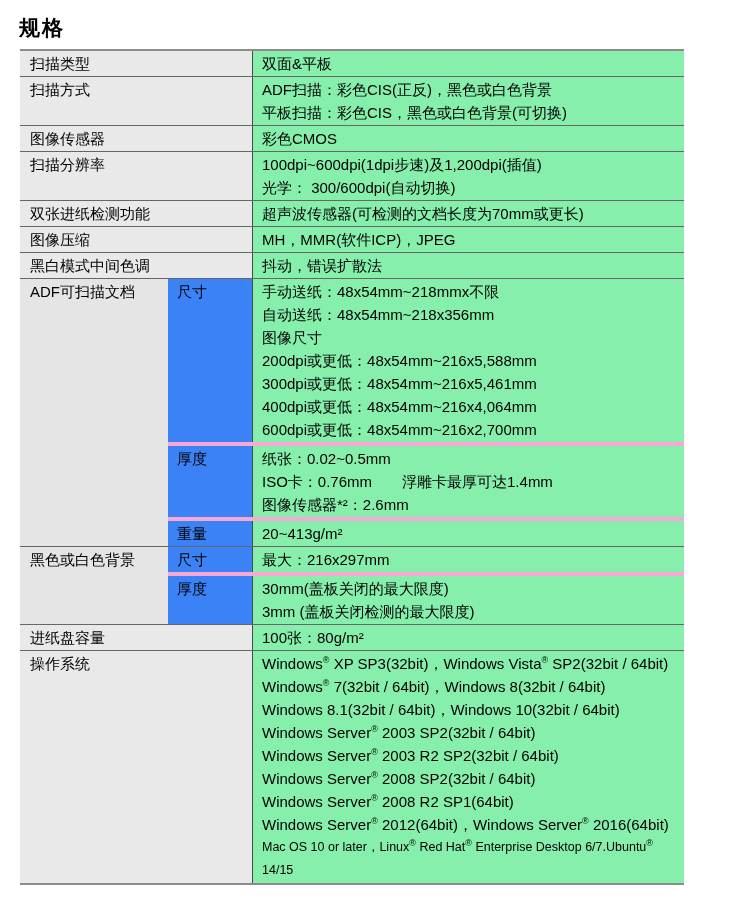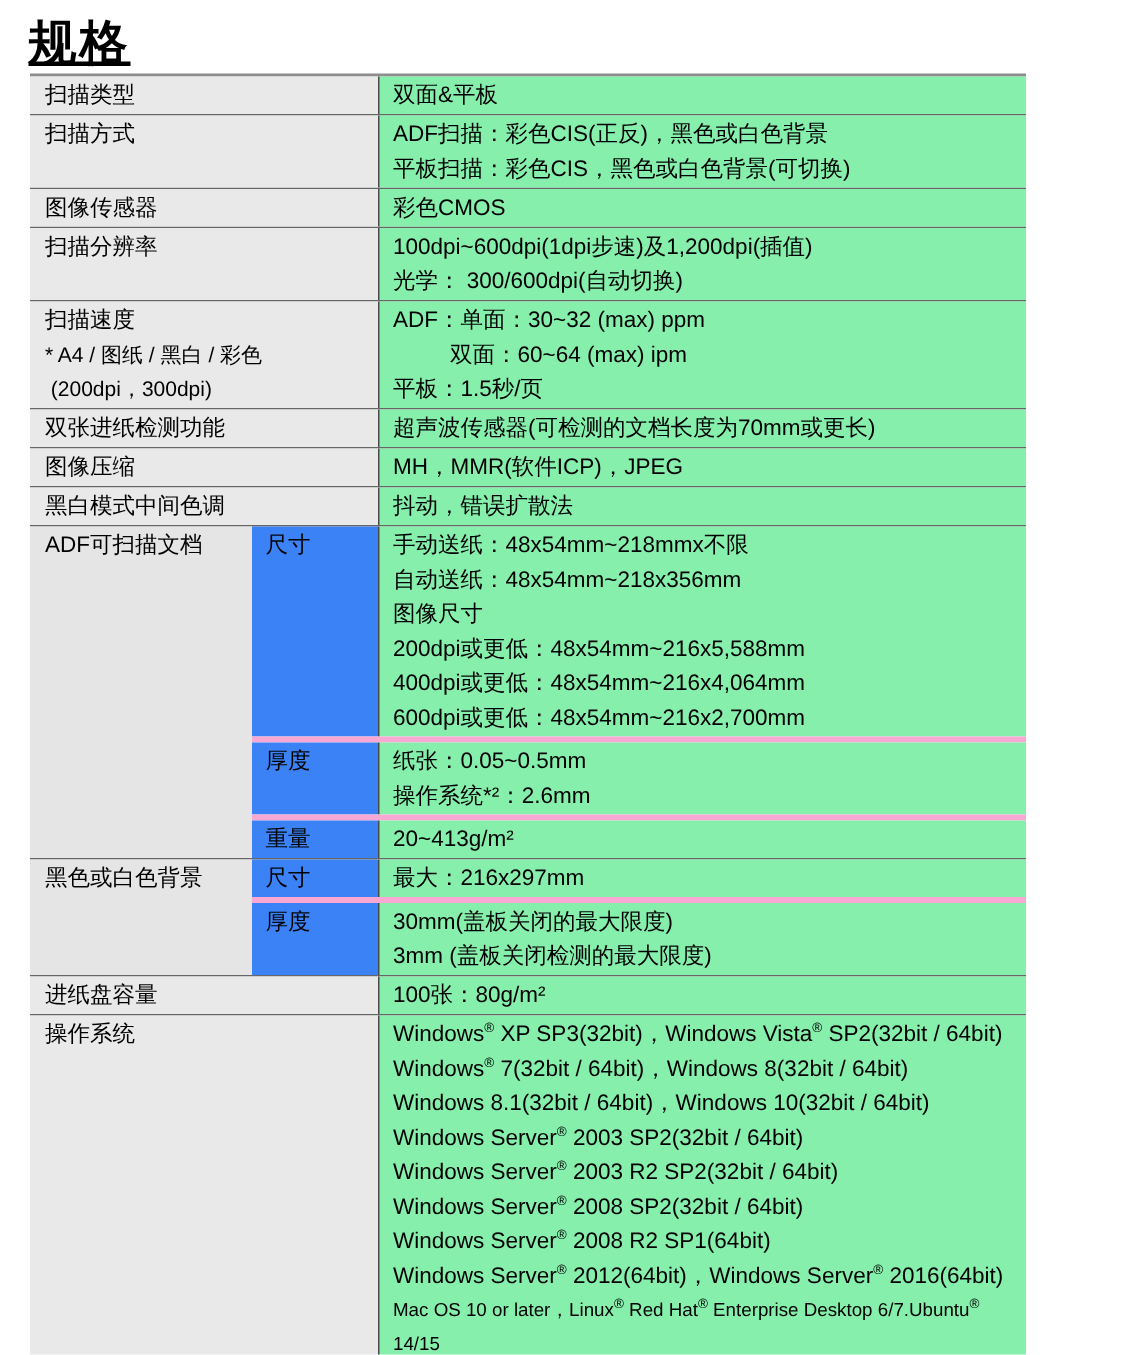--- a/index.html
+++ b/index.html
@@ -6,25 +6,24 @@
   html, body {
     margin: 0; padding: 0;
     width: 750px; height: 903px;
     background: #ffffff;
     font-family: "Liberation Sans", "DejaVu Sans", sans-serif;
     color: #000;
     overflow: hidden;
   }
   .page-title {
     margin: 14px 0 0 19px;
-    font-size: 32px;
+    font-size: 21px;
     font-weight: bold;
     letter-spacing: 2px;
     line-height: 28px;
-    text-decoration: underline;
   }
   .spec-table {
     margin: 7px 0 0 20px;
     width: 664px;
     border-top: 2px solid #8c8c8c;
     border-bottom: 2px solid #8c8c8c;
   }
   .row { display: flex; }
   .row + .row { border-top: 1px solid #666; }
   
@@ -104,32 +103,20 @@
   <div class="row">
     <div class="label">
       <div class="line">扫描分辨率</div>
     </div>
     <div class="content">
       <div class="line">100dpi~600dpi(1dpi步速)及1,200dpi(插值)</div>
       <div class="line">光学： 300/600dpi(自动切换)</div>
     </div>
   </div>
 
-  <div class="row">
-    <div class="label">
-      <div class="line">扫描速度</div>
-      <div class="line lbl-sub">* A4 / 图纸 / 黑白 / 彩色</div>
-      <div class="line lbl-sub"> (200dpi，300dpi)</div>
-    </div>
-    <div class="content">
-      <div class="line">ADF：单面：30~32 (max) ppm</div>
-      <div class="line indent">双面：60~64 (max) ipm</div>
-      <div class="line">平板：1.5秒/页</div>
-    </div>
-  </div>
 
   <div class="row">
     <div class="label">
       <div class="line">双张进纸检测功能</div>
     </div>
     <div class="content">
       <div class="line">超声波传感器(可检测的文档长度为70mm或更长)</div>
     </div>
   </div>
 
@@ -158,31 +145,33 @@
     <div class="subrows">
       <div class="subrow">
         <div class="sublabel">
           <div class="line">尺寸</div>
         </div>
         <div class="content">
           <div class="line">手动送纸：48x54mm~218mmx不限</div>
           <div class="line">自动送纸：48x54mm~218x356mm</div>
           <div class="line">图像尺寸</div>
           <div class="line">200dpi或更低：48x54mm~216x5,588mm</div>
+          <div class="line">300dpi或更低：48x54mm~216x5,461mm</div>
           <div class="line">400dpi或更低：48x54mm~216x4,064mm</div>
           <div class="line">600dpi或更低：48x54mm~216x2,700mm</div>
         </div>
       </div>
       <div class="subrow">
         <div class="sublabel">
           <div class="line">厚度</div>
         </div>
         <div class="content">
-          <div class="line">纸张：0.05~0.5mm</div>
-          <div class="line">操作系统*²：2.6mm</div>
+          <div class="line">纸张：0.02~0.5mm</div>
+          <div class="line">ISO卡：0.76mm　　浮雕卡最厚可达1.4mm</div>
+          <div class="line">图像传感器*²：2.6mm</div>
         </div>
       </div>
       <div class="subrow">
         <div class="sublabel">
           <div class="line">重量</div>
         </div>
         <div class="content">
           <div class="line">20~413g/m²</div>
         </div>
       </div>

